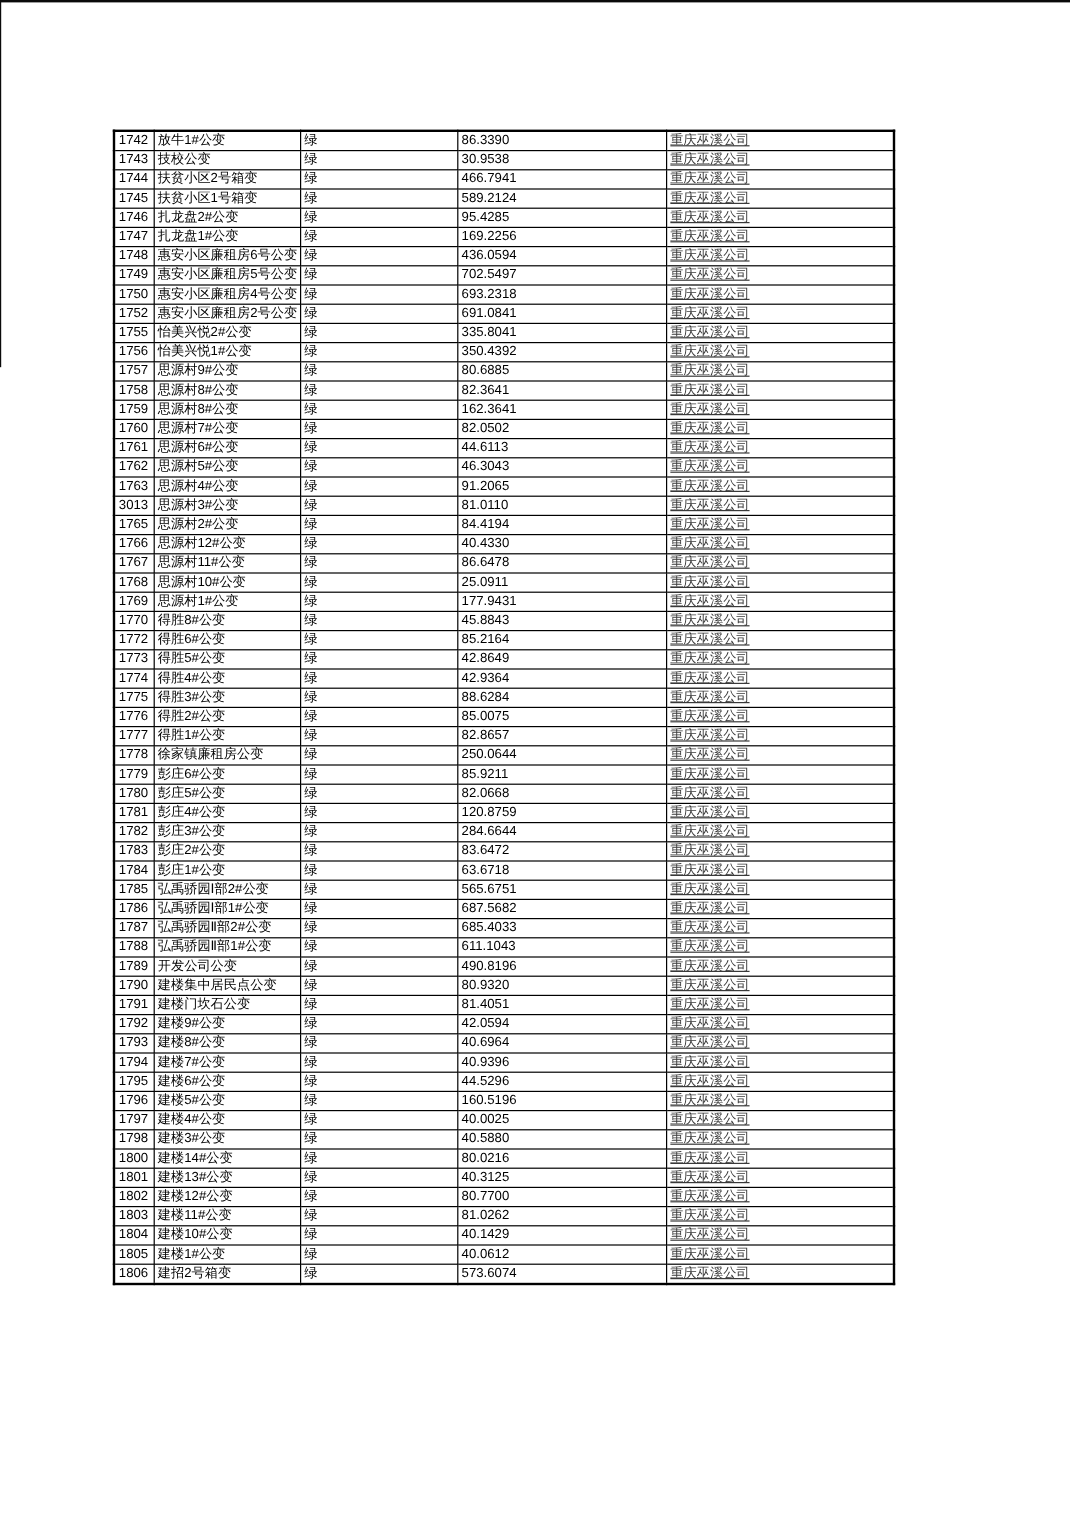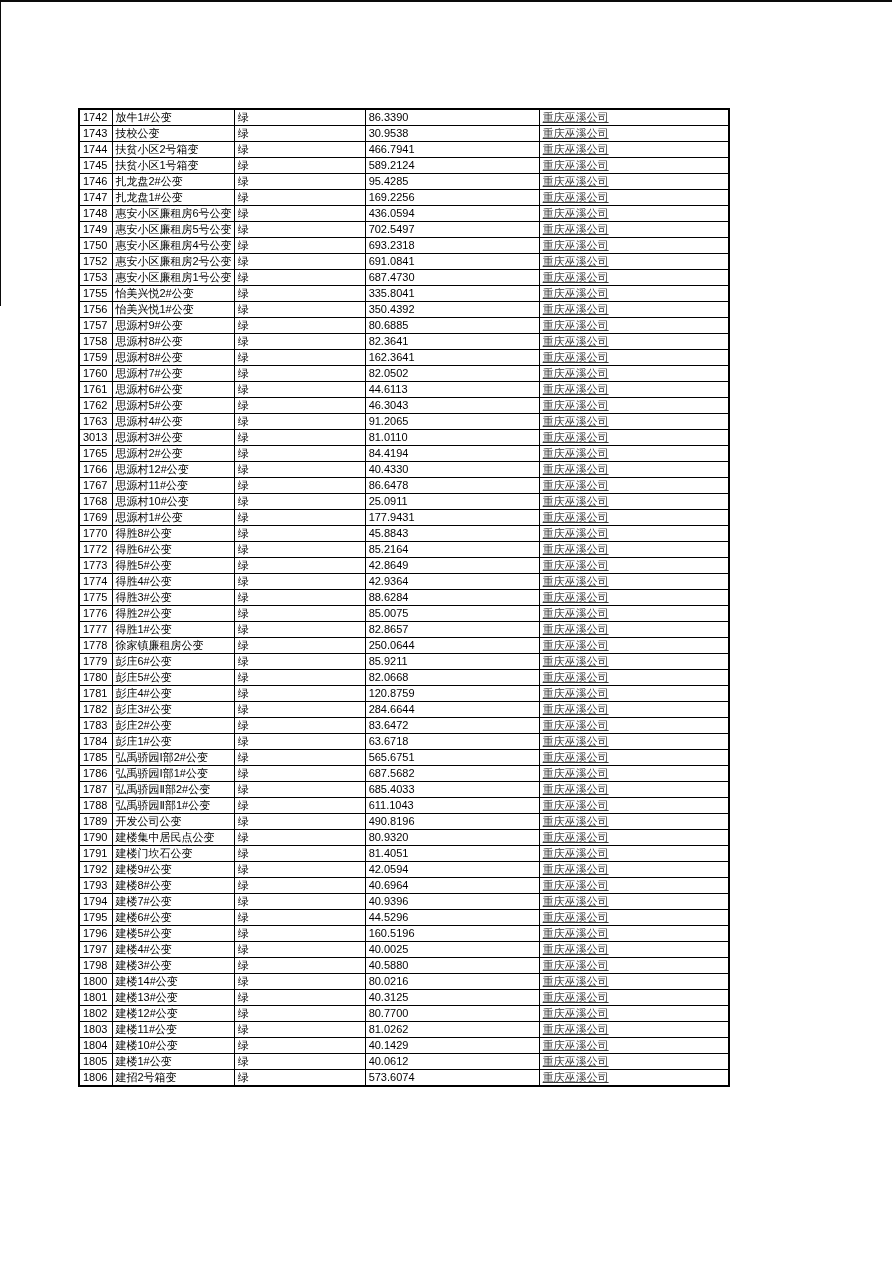--- a/index.html
+++ b/index.html
@@ -21,21 +21,21 @@
     background: #0a0a0a;
   }
   .page-left-edge {
     position: absolute;
     top: 0; left: 0;
     width: 1px; height: 306px;
     background: #0a0a0a;
   }
   table.data-grid {
     position: absolute;
-    left: 78px;
+    left: 94px;
     top: 108px;
     border-collapse: collapse;
     table-layout: fixed;
     border: 2px solid #000000;
   }
   table.data-grid td {
     border: 1px solid #000000;
     height: 15px;
     padding: 0 2px 0 3px;
     font-size: 11px;
@@ -138,27 +138,20 @@
         <td class="col-company"><span class="company-link">重庆巫溪公司</span></td>
       </tr>
       <tr>
         <td class="col-id">1752</td>
         <td class="col-name">惠安小区廉租房2号公变</td>
         <td class="col-status">绿</td>
         <td class="col-value">691.0841</td>
         <td class="col-company"><span class="company-link">重庆巫溪公司</span></td>
       </tr>
       <tr>
-        <td class="col-id">1753</td>
-        <td class="col-name">惠安小区廉租房1号公变</td>
-        <td class="col-status">绿</td>
-        <td class="col-value">687.4730</td>
-        <td class="col-company"><span class="company-link">重庆巫溪公司</span></td>
-      </tr>
-      <tr>
         <td class="col-id">1755</td>
         <td class="col-name">怡美兴悦2#公变</td>
         <td class="col-status">绿</td>
         <td class="col-value">335.8041</td>
         <td class="col-company"><span class="company-link">重庆巫溪公司</span></td>
       </tr>
       <tr>
         <td class="col-id">1756</td>
         <td class="col-name">怡美兴悦1#公变</td>
         <td class="col-status">绿</td>

